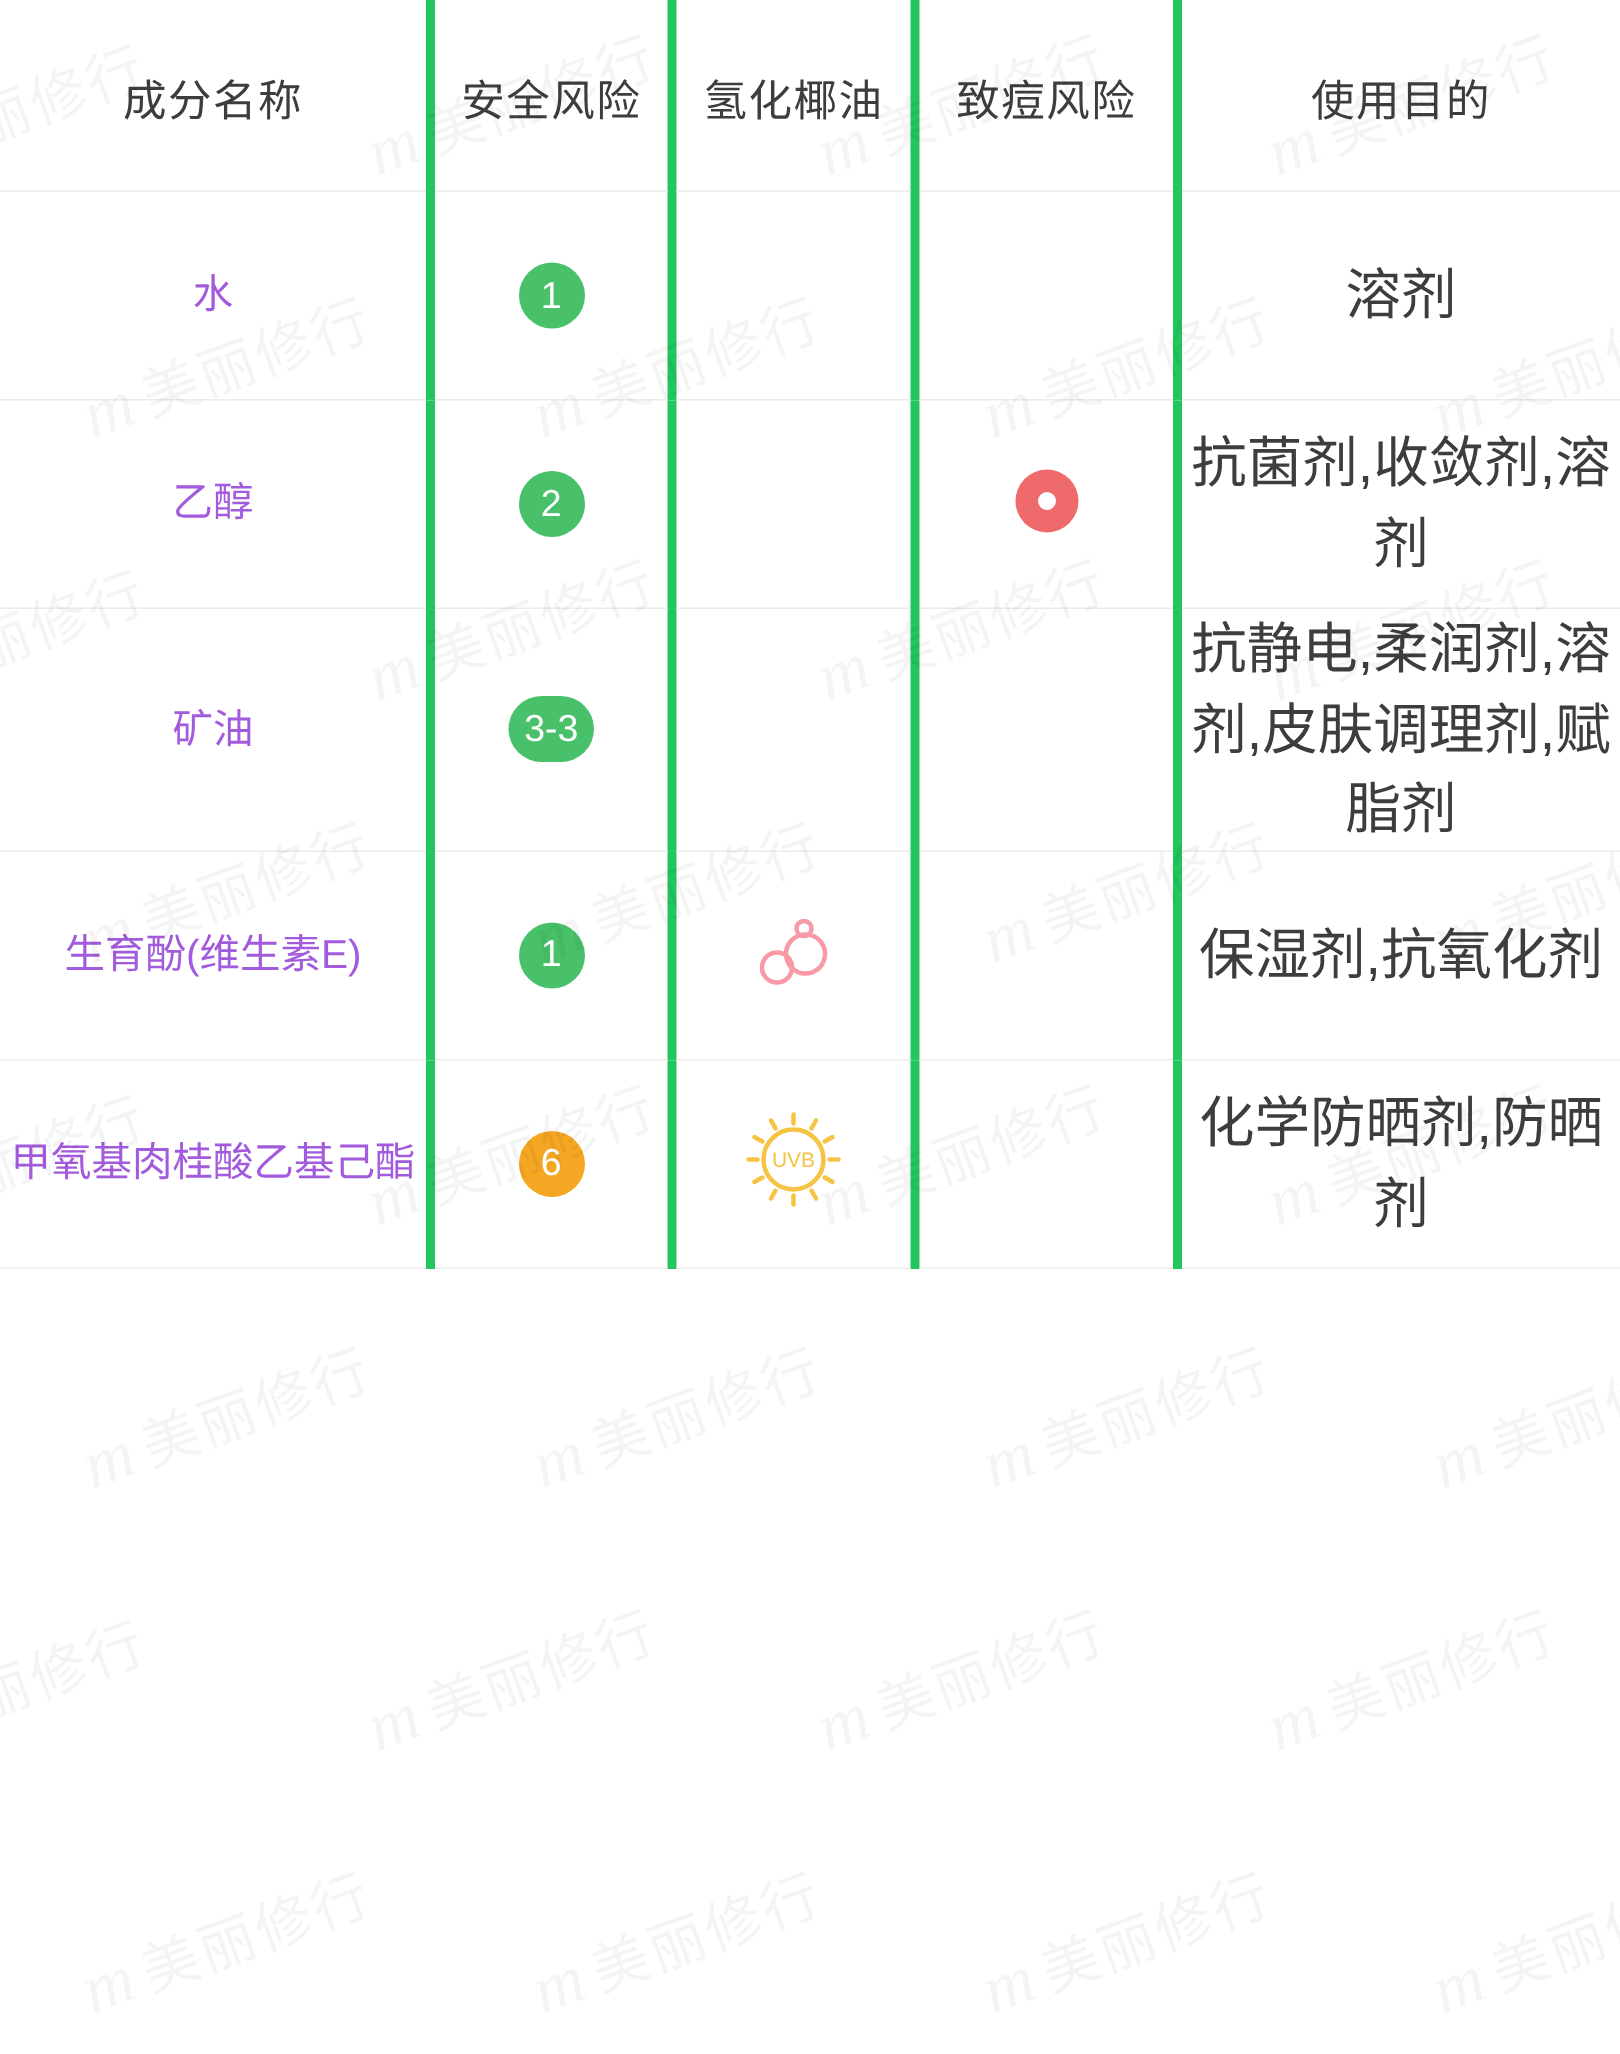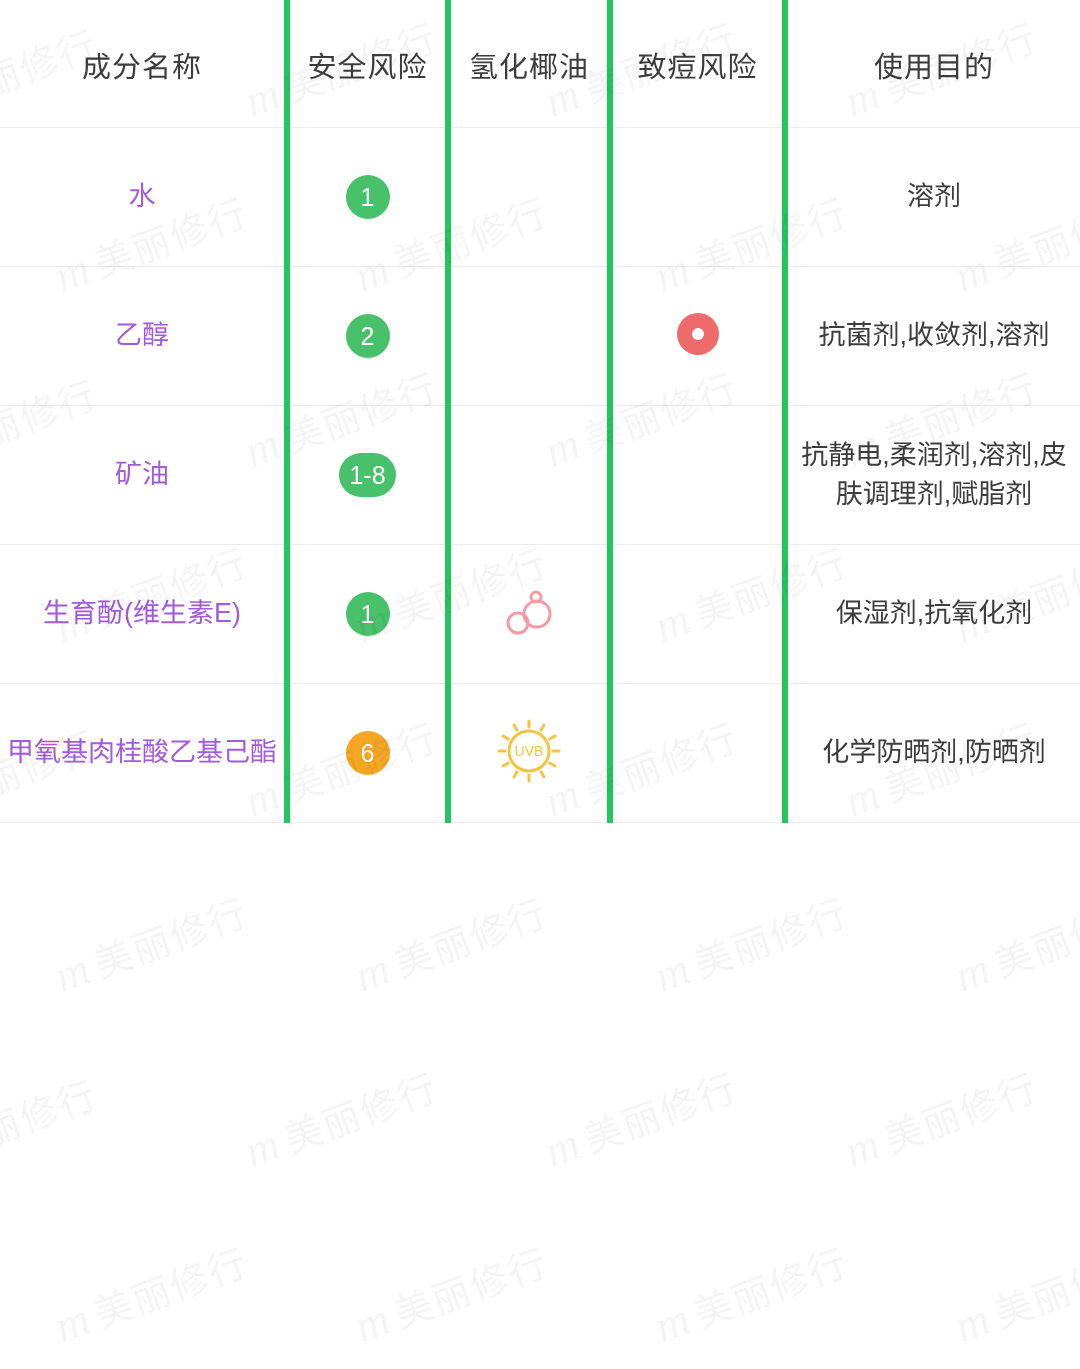--- a/index.html
+++ b/index.html
@@ -83,21 +83,21 @@
 
   .cell-name {
     color: #a25bdd;
     font-size: 27px;
     line-height: 1.45;
     padding: 4px 10px;
     word-break: break-all;
   }
   .cell-use {
     color: #3d3d3d;
-    font-size: 27px;
+    font-size: 37px;
     line-height: 1.45;
     padding: 4px 14px;
     word-break: break-all;
   }
 
   
   .badge {
     display: inline-flex;
     align-items: center;
     justify-content: center;
@@ -209,21 +209,21 @@
       </tr>
       <tr>
         <td class="cell-name">乙醇</td>
         <td><span class="badge green" style="background: rgb(73, 193, 106);">2</span></td>
         <td><span class="empty-cell"></span></td>
         <td><span class="acne-dot"></span></td>
         <td class="cell-use">抗菌剂,收敛剂,溶剂</td>
       </tr>
       <tr>
         <td class="cell-name">矿油</td>
-        <td><span class="badge green" style="background: rgb(73, 193, 106);">1-8</span></td>
+        <td><span class="badge green" style="background: rgb(73, 193, 106);">3-3</span></td>
         <td><span class="empty-cell"></span></td>
         <td><span class="empty-cell"></span></td>
         <td class="cell-use">抗静电,柔润剂,溶剂,皮肤调理剂,赋脂剂</td>
       </tr>
       <tr>
         <td class="cell-name">生育酚(维生素E)</td>
         <td><span class="badge green" style="background: rgb(73, 193, 106);">1</span></td>
         <td><span class="icon-wrap">
             <svg width="60" height="60" viewBox="0 0 60 60">
               <circle cx="19" cy="38" r="10" fill="none" stroke="#f79aa6" stroke-width="3"></circle>

